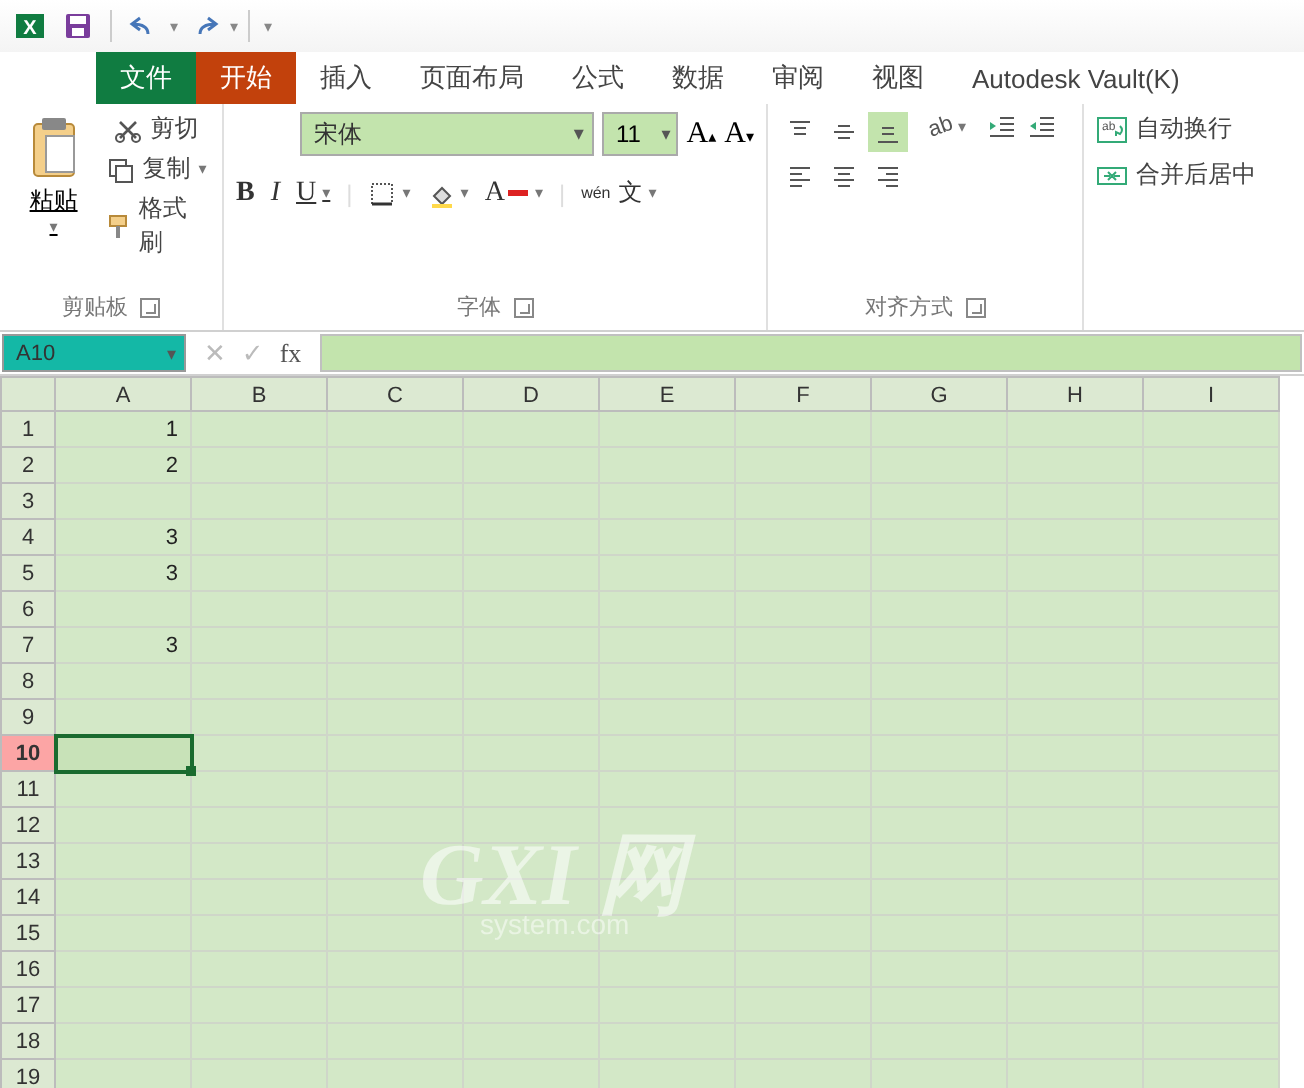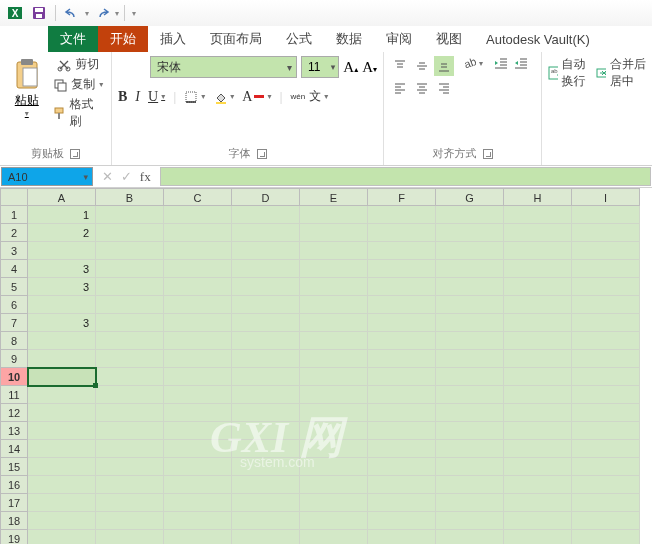--- a/index.html
+++ b/index.html
@@ -39,25 +39,25 @@
 .fb.underline { text-decoration: underline; }
 .dd::after { content: "▾"; font-size: 8px; color: #777; margin-left: 1px; }
 
 .align-grid { display: grid; grid-template-columns: repeat(3, 20px); grid-template-rows: repeat(2, 20px); gap: 2px; }
 .align-cell { display: flex; align-items: center; justify-content: center; }
 .align-cell svg { display: block; }
 .align-side { display: flex; flex-direction: column; gap: 6px; margin-left: 4px; }
 .align-cell.hl { background: #c3e4ad; }
 .indent-btns { display: flex; gap: 4px; margin-left: 6px; align-items: center; }
 
-.merge-col { display: flex; flex-direction: row; gap: 6px; font-size: 12px; color: #444; }
+.merge-col { display: flex; flex-direction: column; gap: 6px; font-size: 12px; color: #444; }
 .merge-item { display: flex; align-items: center; gap: 4px; }
 
 .namebar { height: 22px; display: flex; align-items: stretch; border-bottom: 1px solid #d0d0d0; }
-.namebox { width: 92px; background: #0ea5e9; border: 1px solid #999; display: flex; align-items: center; padding: 0 6px; font-size: 11px; color: #333; position: relative; margin: 1px; }
+.namebox { width: 92px; background: #14b8a6; border: 1px solid #999; display: flex; align-items: center; padding: 0 6px; font-size: 11px; color: #333; position: relative; margin: 1px; }
 .namebox::after { content: "▾"; position: absolute; right: 4px; color: #555; font-size: 9px; }
 .fx-btns { display: flex; align-items: center; gap: 8px; padding: 0 8px; }
 .fxbar { flex: 1; background: #c3e4ad; border: 1px solid #c0c0c0; margin: 1px; }
 
 .grid-wrap { position: relative; }
 .corner { position: absolute; left: 0; top: 0; width: 28px; height: 18px; background: #dce9d2; border: 1px solid #bcbcbc; }
 .col-headers { position: absolute; left: 28px; top: 0; display: flex; }
 .col-h { width: 68px; height: 18px; background: #dce9d2; border: 1px solid #bcbcbc; border-left: none; text-align: center; font-size: 11px; color: #333; line-height: 18px; }
 .row-headers { position: absolute; left: 0; top: 18px; display: flex; flex-direction: column; }
 .row-h { width: 28px; height: 18px; background: #dce9d2; border: 1px solid #bcbcbc; border-top: none; text-align: center; font-size: 11px; color: #333; line-height: 18px; }

